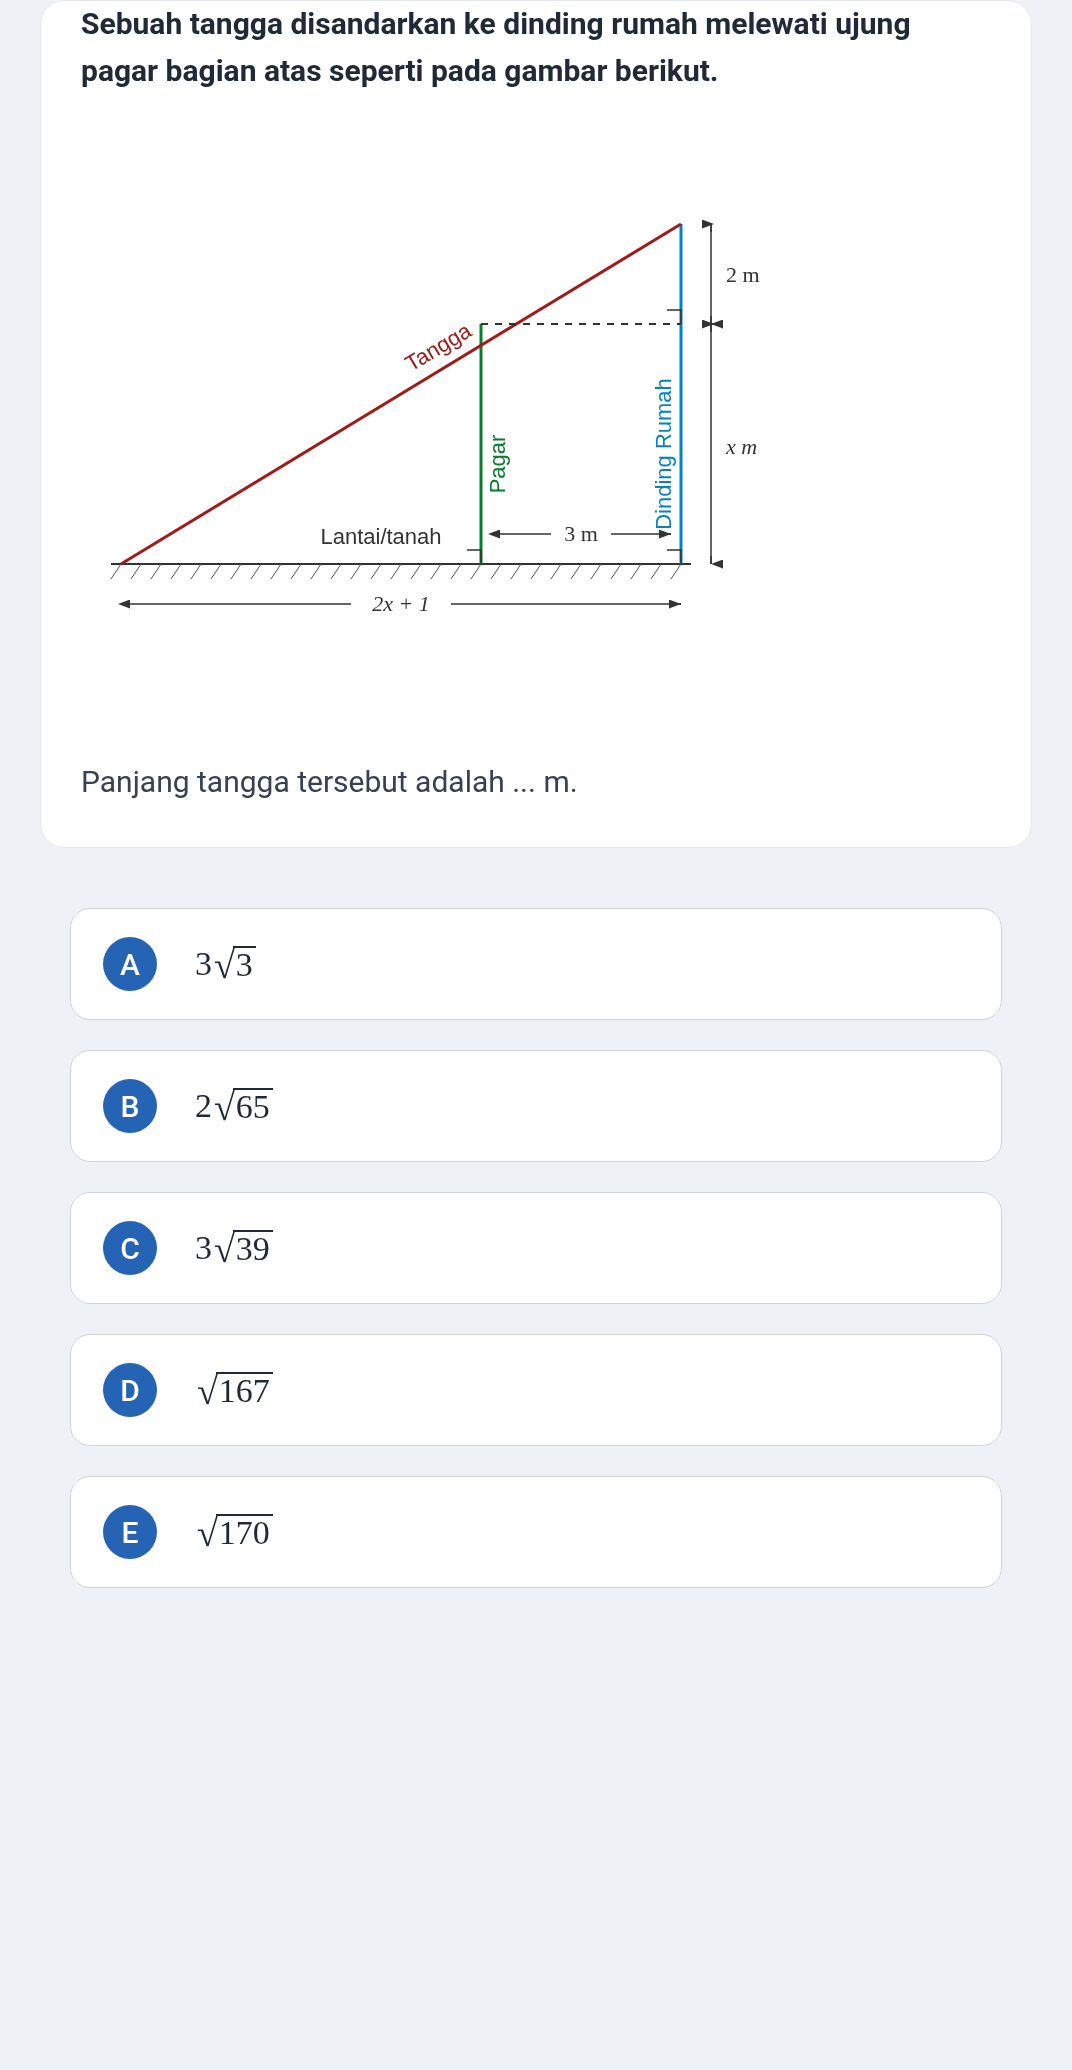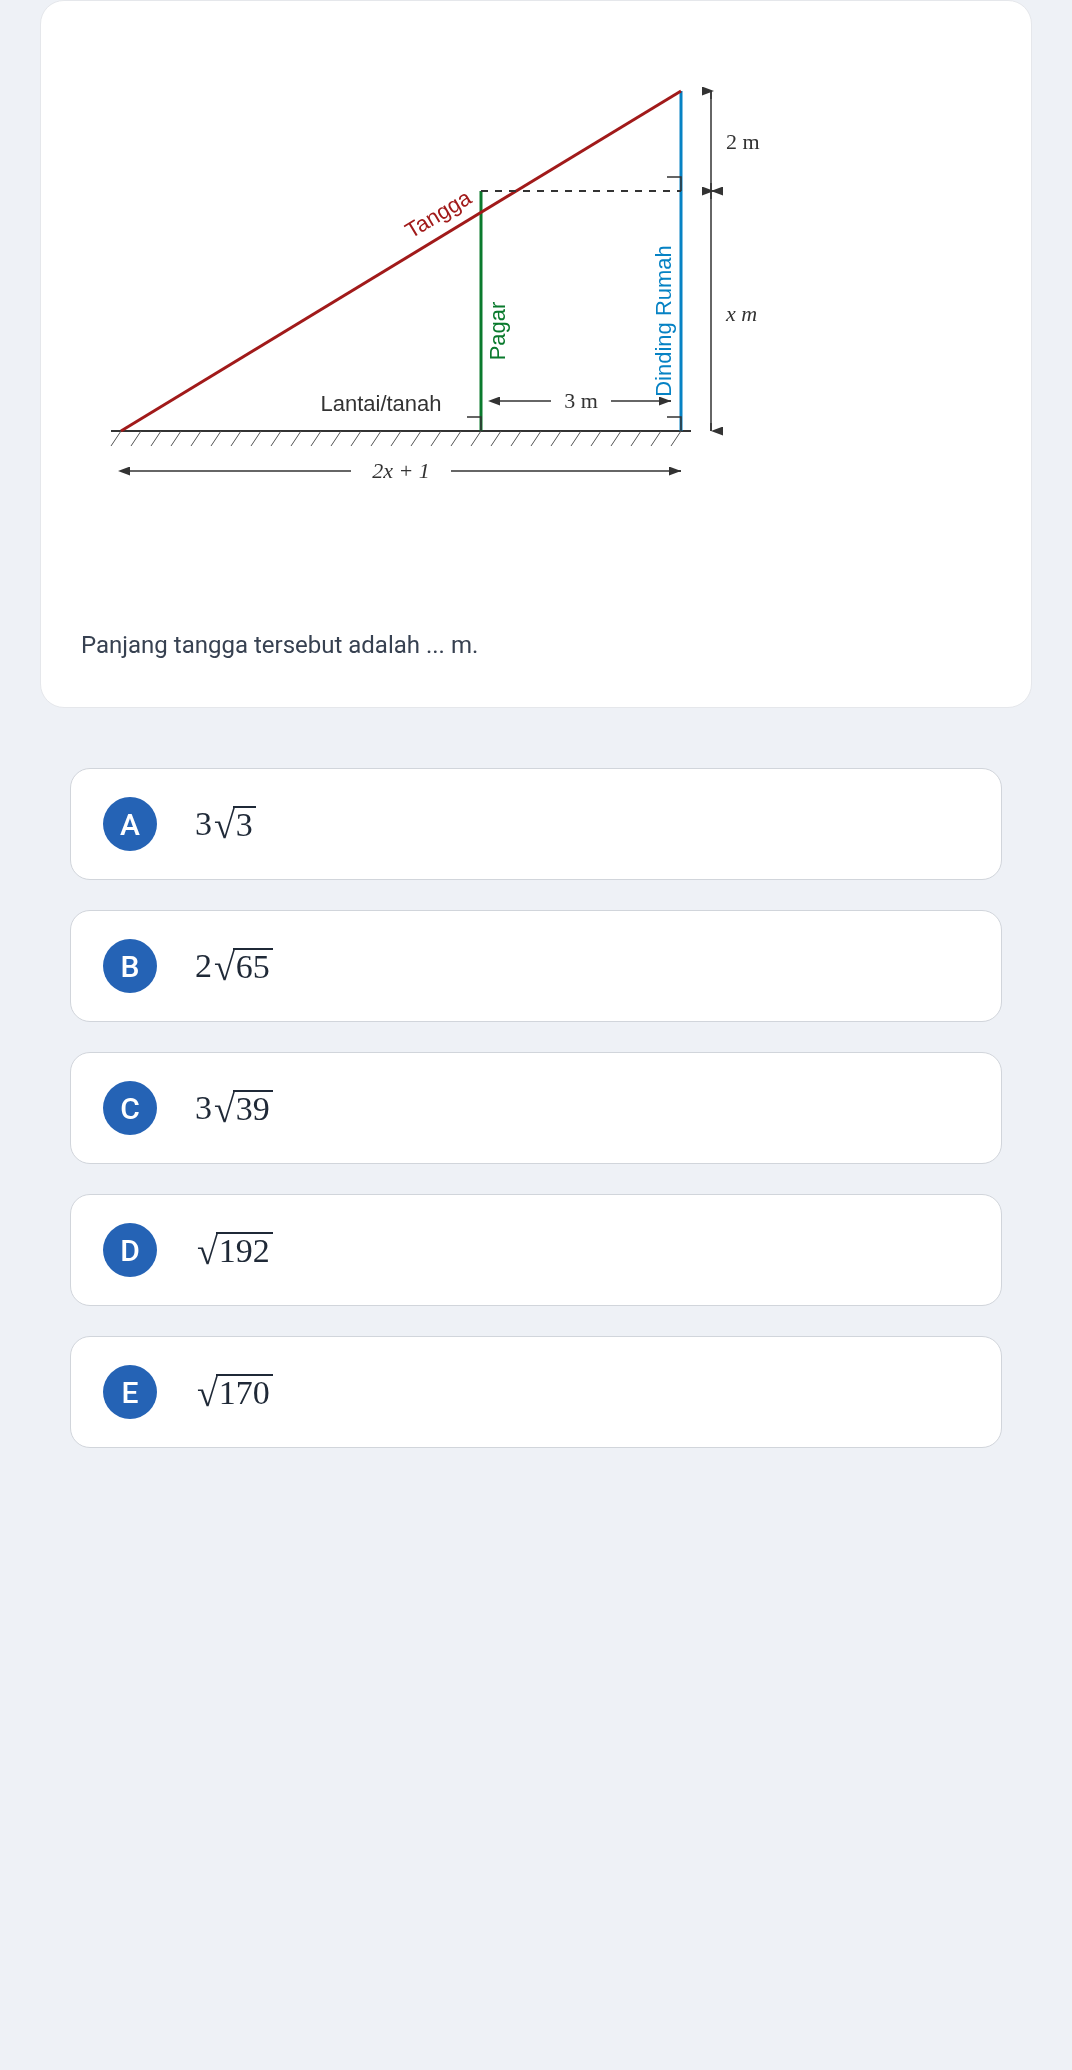--- a/index.html
+++ b/index.html
@@ -22,21 +22,21 @@
     font-size: 30px;
     font-weight: 700;
     line-height: 1.55;
     color: #1f2937;
     margin-bottom: 40px;
   }
   .diagram-wrap {
     padding: 30px 0 50px 0;
   }
   .after-text {
-    font-size: 24px;
+    font-size: 30px;
     color: #374151;
     margin-top: 30px;
   }
   .options {
     padding: 0 30px 30px 30px;
   }
   .option {
     display: flex;
     align-items: center;
     background: #fff;
@@ -82,20 +82,21 @@
     padding: 0 3px;
     line-height: 1.0;
     margin-left: -2px;
   }
   svg { display: block; }
 </style>
 </head>
 <body>
 
 <div class="question-card">
+  <p class="question-text">Sebuah tangga disandarkan ke dinding rumah melewati ujung pagar bagian atas seperti pada gambar berikut.</p>
 
   <div class="diagram-wrap">
     <svg viewBox="0 0 720 520" width="720" height="520">
 
       <defs>
         <marker id="arrR" markerWidth="10" markerHeight="10" refX="8" refY="3" orient="auto">
           <path d="M0,0 L8,3 L0,6 Z" fill="#333"></path>
         </marker>
         <marker id="arrL" markerWidth="10" markerHeight="10" refX="2" refY="3" orient="auto">
           <path d="M8,0 L0,3 L8,6 Z" fill="#333"></path>
@@ -232,21 +233,21 @@
       </span>
     </div>
   </div>
 
   <div class="option">
     <div class="option-badge">D</div>
     <div class="option-math">
       <span></span>
       <span class="sqrt">
         <span class="sqrt-sym">√</span>
-          <span class="sqrt-arg">192</span>
+          <span class="sqrt-arg">167</span>
       </span>
     </div>
   </div>
 
   <div class="option">
     <div class="option-badge">E</div>
     <div class="option-math">
       <span></span>
       <span class="sqrt">
         <span class="sqrt-sym">√</span>

